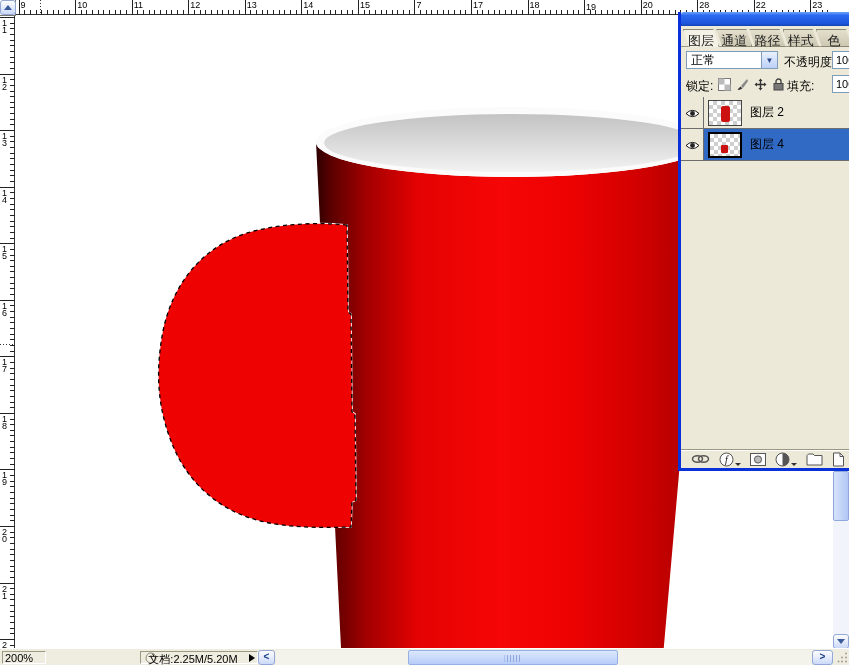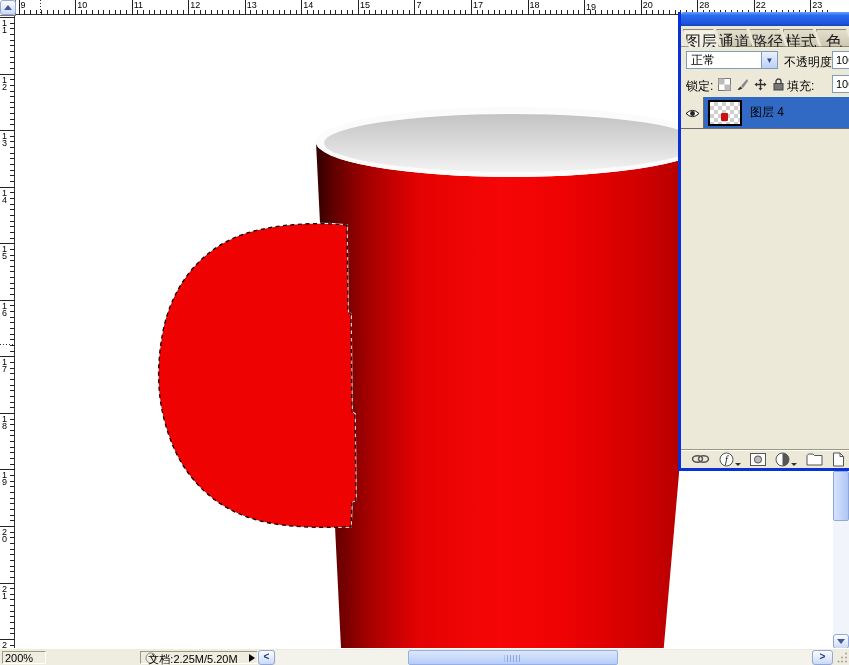--- a/index.html
+++ b/index.html
@@ -45,21 +45,21 @@
 
   
   #layers-panel { position:absolute; left:678px; top:12px; width:171px; height:459px;
                   background:#ece9d8; border-left:3px solid #0831d9; border-bottom:3px solid #0831d9;
                   z-index:10; overflow:hidden; }
   #panel-titlebar { position:absolute; left:0; top:0; right:0; height:14px;
                     background:linear-gradient(180deg,#6aa2f8 0%,#2a6af0 25%,#1c55dd 80%,#1544b4 100%);
                     border-top-left-radius:3px; }
   #panel-tabs { position:absolute; left:0; top:14px; right:0; height:21px; display:flex;
                 padding:3px 0 0 2px; border-bottom:1px solid #9c9a84; }
-  .tab { position:relative; height:18px; width:40px; margin-right:-3px; font-size:16px;
+  .tab { position:relative; height:18px; width:40px; margin-right:-3px; font-size:13px;
          text-align:center; padding-top:2px; color:#222;
          clip-path:polygon(0 0, calc(100% - 6px) 0, 100% 100%, 6px 100%);
          background:linear-gradient(#e3dfcc,#ccc8b2); border:1px solid #8a8875; }
   .tab.active { background:#f4f2e6; z-index:2; border-bottom:1px solid #f4f2e6; }
   .panel-row { position:absolute; left:0; right:0; font-size:12px; color:#000; }
   #mode-row { top:36px; height:24px; }
   #lock-row { top:60px; height:25px; }
   #blend-select { position:absolute; left:5px; top:3px; width:92px; height:18px; background:#fff;
                   border:1px solid #7f9db9; display:flex; align-items:center; padding-left:4px; font-size:12px; }
   .combo-arrow { margin-left:auto; width:16px; height:16px; background:linear-gradient(#eaf1fd,#bcd0f7);
@@ -520,20 +520,32 @@
               <rect x="1" y="5.5" width="9" height="6.5" fill="#777" stroke="#444"></rect>
               <path d="M3 5.5 V3.5 A2.5 2.5 0 0 1 8 3.5 V5.5" fill="none" stroke="#444" stroke-width="1.4"></path>
             </svg>
           </span>
         </span>
       <span class="row-label" style="left:106px">填充:</span>
       <span class="num-input">100</span>
     </div>
 
     <div id="layer-list">
+        <div class="layer-row">
+          <div class="eye-cell">
+            <span><svg width="15" height="9" viewBox="0 0 15 9">
+                <path d="M1 4.5 Q7.5 -1.8 14 4.5 Q7.5 10.8 1 4.5Z" fill="#fff" stroke="#000" stroke-width="0.9"></path>
+                <circle cx="7.5" cy="4.5" r="2.4" fill="#222"></circle>
+              </svg></span>
+          </div>
+          <div class="thumb checker">
+            <div class="red-bar"></div>
+          </div>
+          <span class="layer-name">图层 2</span>
+        </div>
         <div class="layer-row selected">
           <div class="eye-cell">
             <span><svg width="15" height="9" viewBox="0 0 15 9">
                 <path d="M1 4.5 Q7.5 -1.8 14 4.5 Q7.5 10.8 1 4.5Z" fill="#fff" stroke="#000" stroke-width="0.9"></path>
                 <circle cx="7.5" cy="4.5" r="2.4" fill="#222"></circle>
               </svg></span>
           </div>
           <div class="thumb checker active-thumb">
             <div class="red-dot"></div>
           </div>

